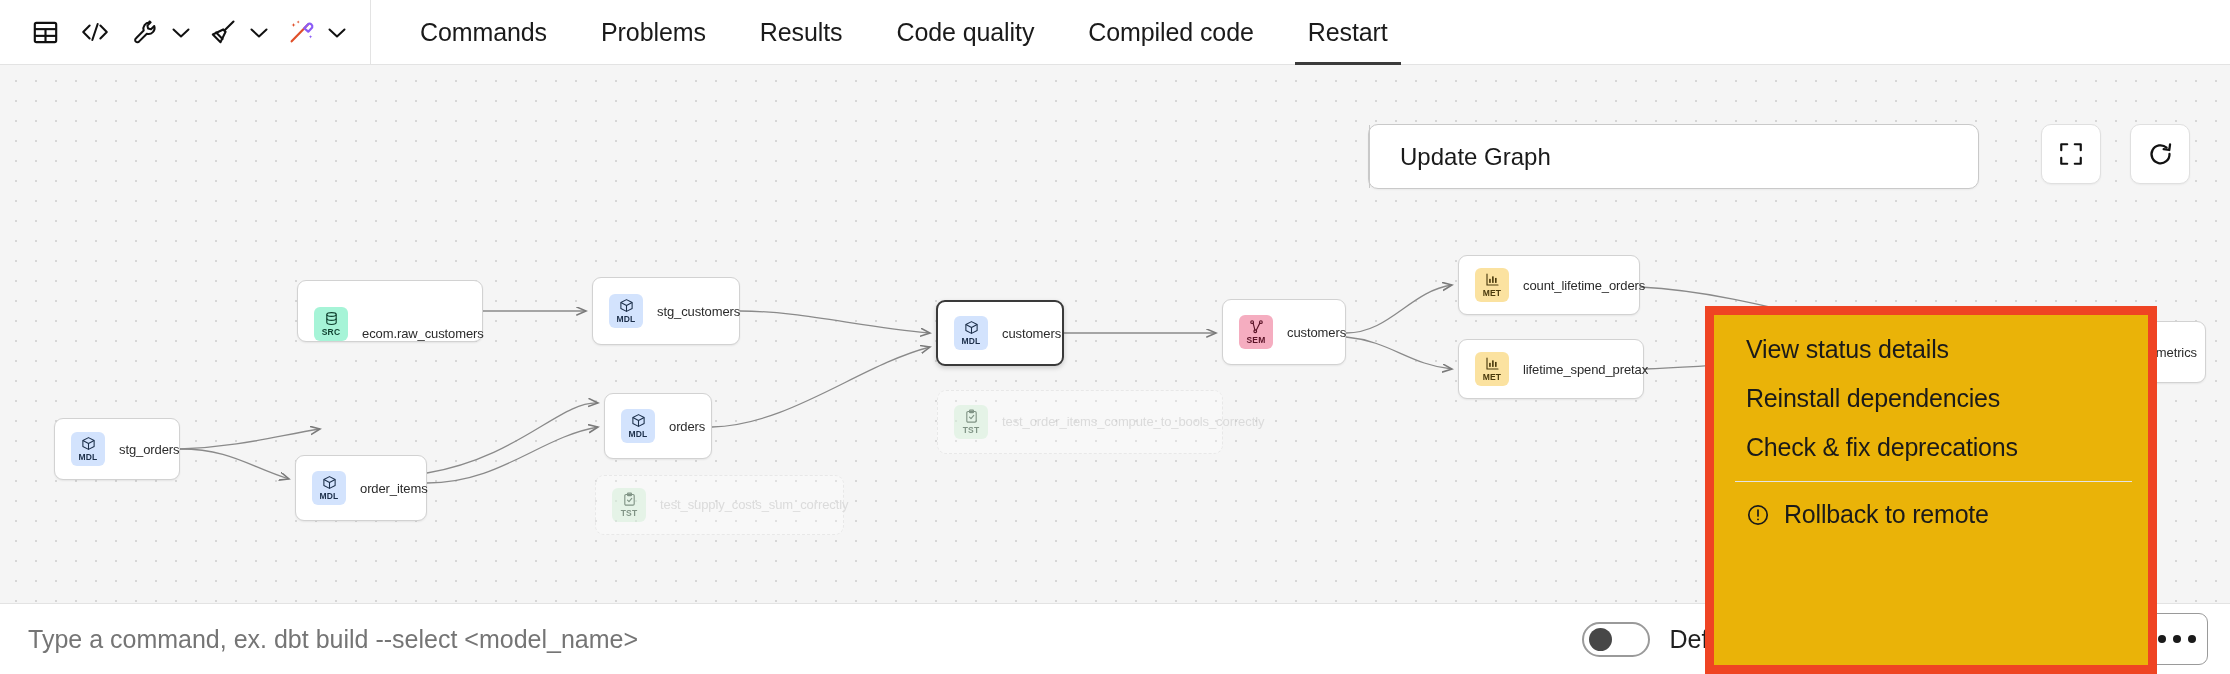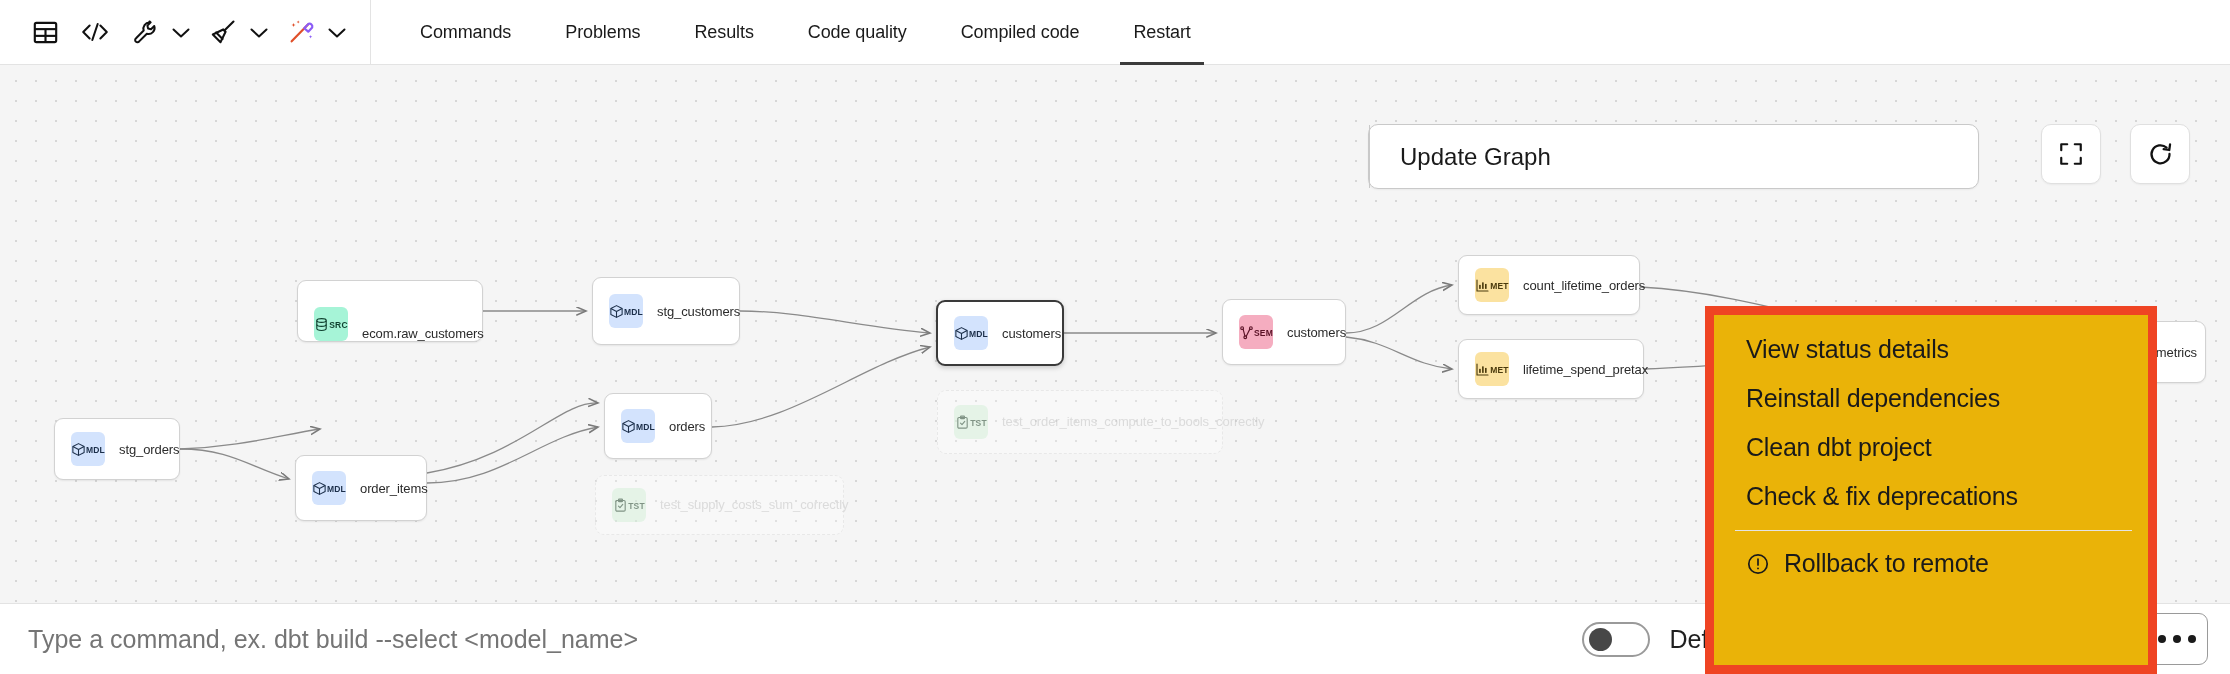--- a/index.html
+++ b/index.html
@@ -31,21 +31,21 @@
     border-radius: 6px; cursor: pointer; margin-left: -6px;
   }
   .divider-v {
     width: 1px; height: 65px; background: #e3e3e3; margin: 0 0px;
   }
   .tabs { display: flex; align-items: flex-end; height: 65px; padding-left: 22px; }
   .tab {
     position: relative;
     height: 65px; display: flex; align-items: center;
     padding: 0 27px;
-    font-size: 18px; color: #1a1a1a;
+    font-size: 25px; color: #1a1a1a;
     cursor: pointer; white-space: nowrap;
     letter-spacing: -0.1px;
   }
   .tab.active::after {
     content: ""; position: absolute; left: 14px; right: 14px; bottom: 0;
     height: 3px; background: #3b3b3b;
   }
 
   
   .canvas {
@@ -76,21 +76,21 @@
   }
   .node.faded {
     background: rgba(255,255,255,0.45);
     border: 1px dashed #dedede;
     box-shadow: none;
     opacity: 0.55;
   }
   .badge {
     width: 34px; height: 34px; flex: 0 0 34px;
     border-radius: 6px;
-    display: flex; flex-direction: row; align-items: center; justify-content: center;
+    display: flex; flex-direction: column; align-items: center; justify-content: center;
     gap: 0px;
   }
   .badge .glyph { line-height: 1; height: 15px; display:flex; align-items:center; }
   .badge .btxt {
     font-size: 8.5px; font-weight: 600; letter-spacing: 0.2px; margin-top: 1px;
     font-family: "Liberation Sans", sans-serif;
   }
   .node-label {
     font-size: 13px; color: #2b2b2b; white-space: nowrap; letter-spacing: -0.1px;
   }
@@ -490,23 +490,20 @@
 
   <div class="menu-outline">
     <div class="menu-inner">
       <div class="menu-item">
         <span>View status details</span>
       </div>
       <div class="menu-item">
         <span>Reinstall dependencies</span>
       </div>
       <div class="menu-item">
-        <span>Clean dbt project</span>
-      </div>
-      <div class="menu-item">
         <span>Check &amp; fix deprecations</span>
       </div>
       <div class="menu-sep"></div>
       <div class="menu-item">
         <span class="mi-icon">
           <svg width="24" height="24" viewBox="0 0 24 24" fill="none" stroke="#1a1a1a" stroke-width="1.7" stroke-linecap="round">
             <circle cx="12" cy="12" r="9.2"></circle>
             <line x1="12" y1="7" x2="12" y2="13"></line>
             <circle cx="12" cy="16.4" r="0.95" fill="#1a1a1a" stroke="none"></circle>
           </svg>

